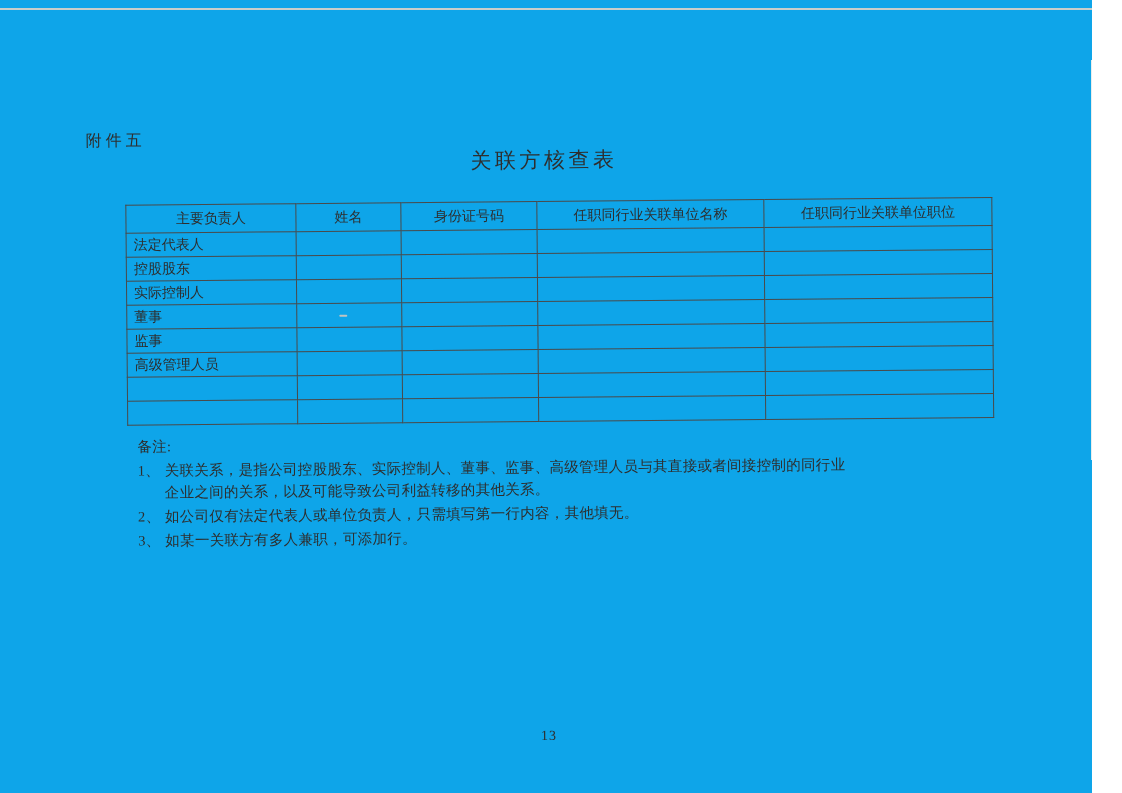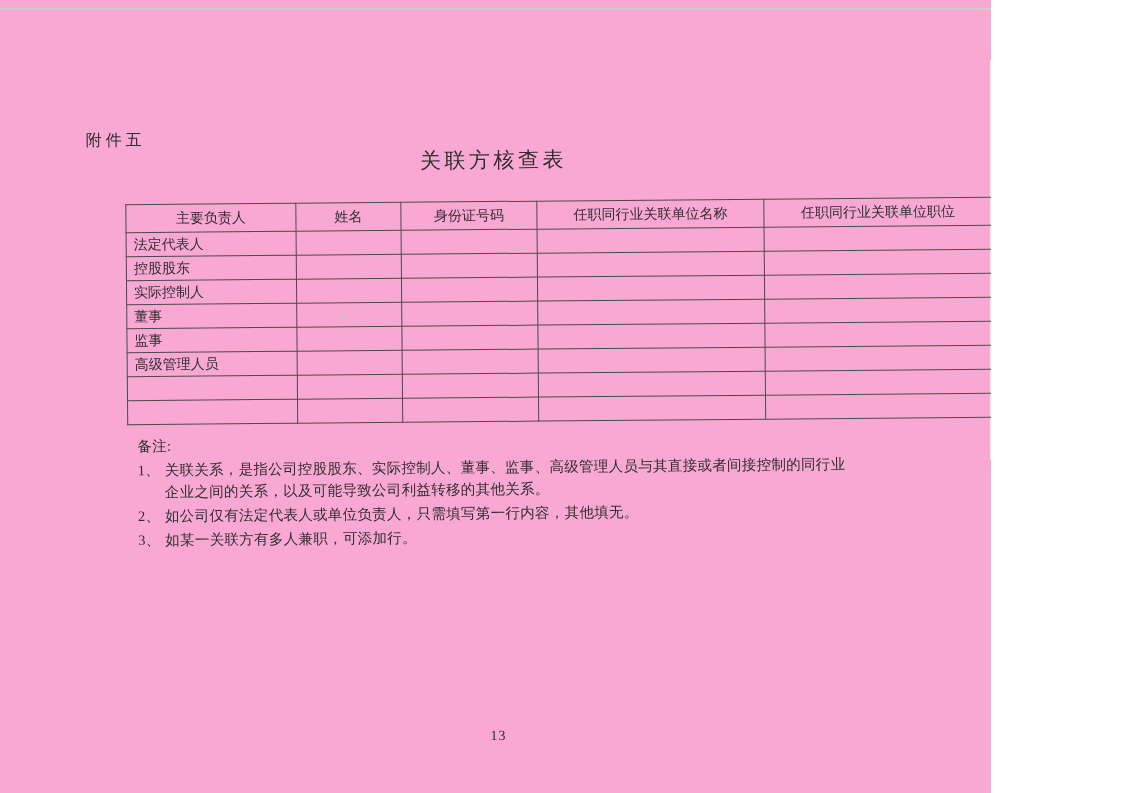--- a/index.html
+++ b/index.html
@@ -1,20 +1,20 @@
 <!DOCTYPE html>
 <html><head>
 <meta charset="utf-8">
 <style>
   html, body { margin: 0; padding: 0; background: #ffffff; }
   .page {
     position: relative;
-    width: 991px;
+    width: 1092px;
     height: 793px;
-    background: #f9a8d4;
+    background: #0ea5e9;
     overflow: hidden;
     font-family: "Liberation Serif", "DejaVu Serif", serif;
     color: #2e2e2e;
   }
   .tilt {
     position: absolute;
     inset: 0;
     transform: rotate(-0.5deg);
     transform-origin: 50% 50%;
   }

